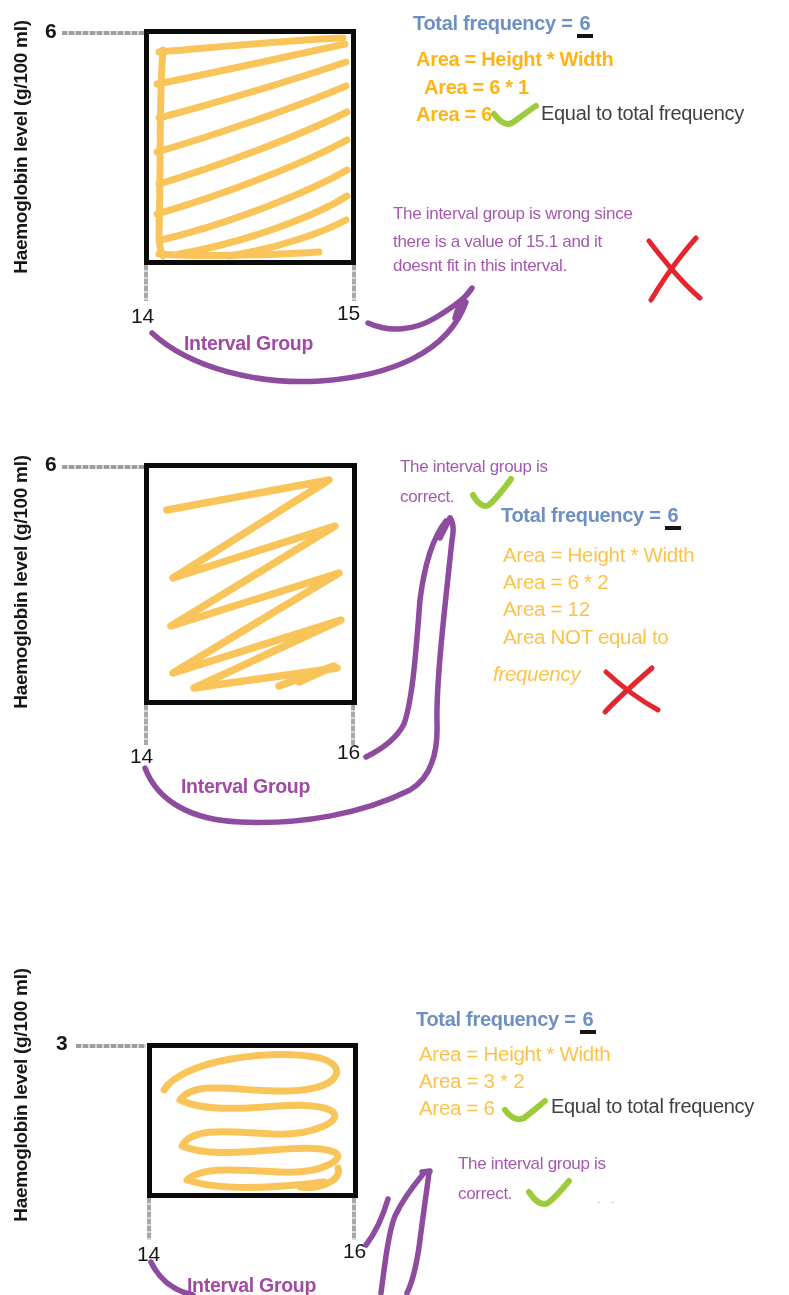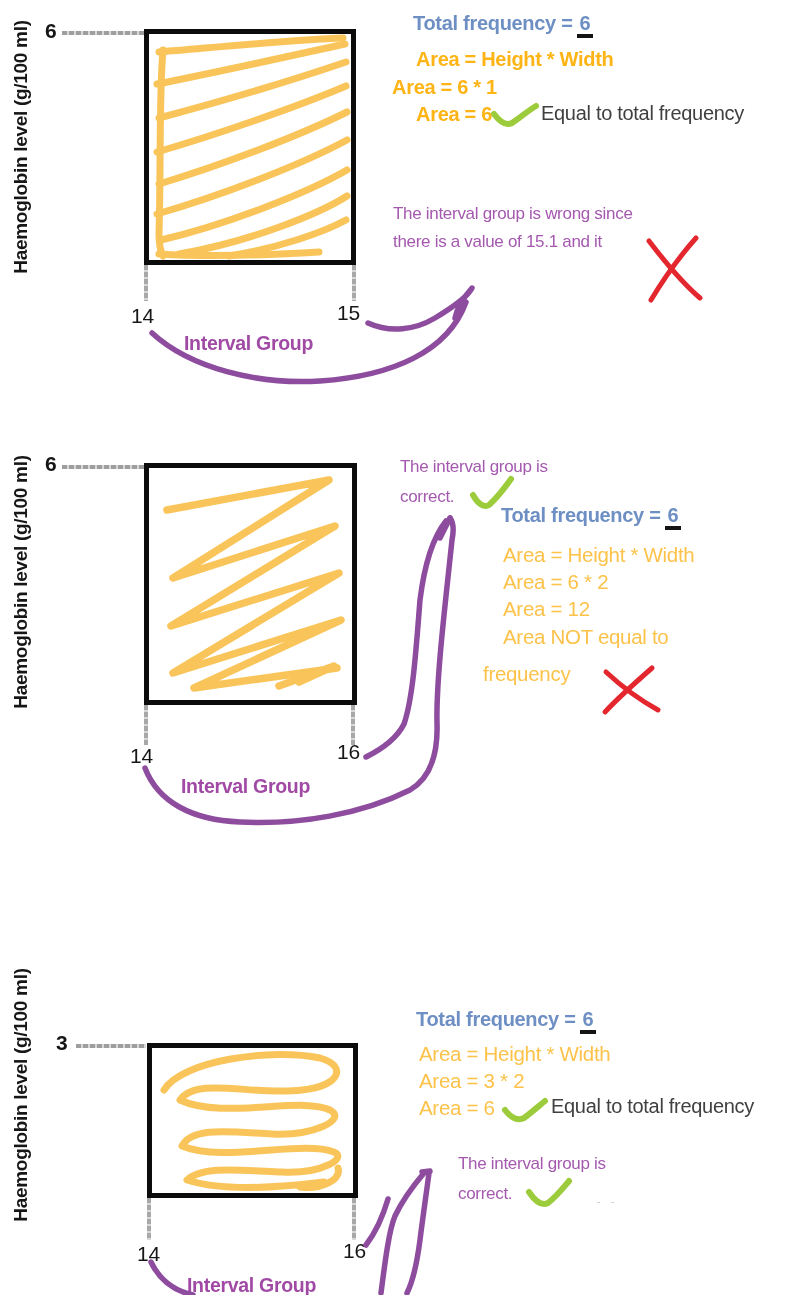--- a/index.html
+++ b/index.html
@@ -51,25 +51,26 @@
   <div class="vdash" style="left:144px;top:265px;height:36px;"></div>
   <div class="vdash" style="left:352px;top:265px;height:36px;"></div>
   <div class="txt num" style="left:131px;top:304px;">14</div>
   <div class="txt num" style="left:337px;top:301px;">15</div>
   <div class="txt xlabel" style="left:184px;top:305px;">Interval Group</div>
 
   <div class="txt blue" style="left:413px;top:12px;">
     <span>Total frequency =</span><span class="fv">6</span>
   </div>
   <div class="txt ob" style="left:416px;top:48px;">Area = Height * Width</div>
-  <div class="txt ob" style="left:392px;top:76px;">Area = 6 * 1</div>
+  <div class="txt ob" style="left:424px;top:76px;">Area = 6 * 1</div>
   <div class="txt ob" style="left:416px;top:103px;">Area = 6</div>
   <div class="txt green" style="left:541px;top:102px;">Equal to total frequency</div>
   <div class="txt purple" style="left:393px;top:204px;">The interval group is wrong since</div>
   <div class="txt purple" style="left:393px;top:232px;">there is a value of 15.1 and it</div>
+  <div class="txt purple" style="left:393px;top:256px;">doesnt fit in this interval.</div>
 
   <div class="txt ylabel" style="left:21px;top:582px;">Haemoglobin level (g/100 ml)</div>
   <div class="txt yval" style="left:45px;top:452px;">6</div>
   <div class="hdash" style="left:62px;top:465px;width:82px;"></div>
   <div class="bar" style="left:144px;top:463px;width:203px;height:232px;">
     <svg class="scribble" width="203" height="232" viewBox="0 0 203 232" fill="none" stroke="#F9C14D" stroke-width="7.5" stroke-linecap="round" stroke-linejoin="round" opacity="0.92">
       <path d="M18,42 L180,12 L24,110 L186,58 L22,158 L190,105 L24,205 L192,152 L45,220 L188,200"></path>
       <path d="M130,218 L185,198 L150,214"></path>
     </svg>
   </div>
@@ -81,21 +82,21 @@
 
   <div class="txt purple" style="left:400px;top:457px;">The interval group is</div>
   <div class="txt purple" style="left:400px;top:487px;">correct.</div>
   <div class="txt blue" style="left:501px;top:504px;">
     <span>Total frequency =</span><span class="fv">6</span>
   </div>
   <div class="txt or" style="left:503px;top:543px;">Area = Height * Width</div>
   <div class="txt or" style="left:503px;top:570px;">Area = 6 * 2</div>
   <div class="txt or" style="left:503px;top:597px;">Area = 12</div>
   <div class="txt or" style="left:503px;top:625px;">Area NOT equal to</div>
-  <div class="txt or" style="left:483px;top:662px;">frequency</div>
+  <div class="txt or" style="left:493px;top:662px;font-style:italic;">frequency</div>
 
   <div class="txt ylabel" style="left:21px;top:1095px;">Haemoglobin level (g/100 ml)</div>
   <div class="txt yval" style="left:56px;top:1031px;">3</div>
   <div class="hdash" style="left:76px;top:1044px;width:70px;"></div>
   <div class="bar" style="left:147px;top:1043px;width:201px;height:145px;">
     <svg class="scribble" width="201" height="145" viewBox="0 0 201 145" fill="none" stroke="#F9C14D" stroke-width="7" stroke-linecap="round" stroke-linejoin="round" opacity="0.92">
       <path d="M12,42 C30,12 120,0 168,10 C196,18 188,38 150,42 C100,48 45,28 28,52 C70,72 150,48 178,62 C196,72 160,88 120,86 C80,84 40,78 30,98 C70,115 150,92 182,104 C196,110 170,126 130,124 C85,122 50,118 35,132 C75,145 140,138 172,134"></path>
       <path d="M148,139 C168,142 190,132 186,120"></path>
     </svg>
   </div>

